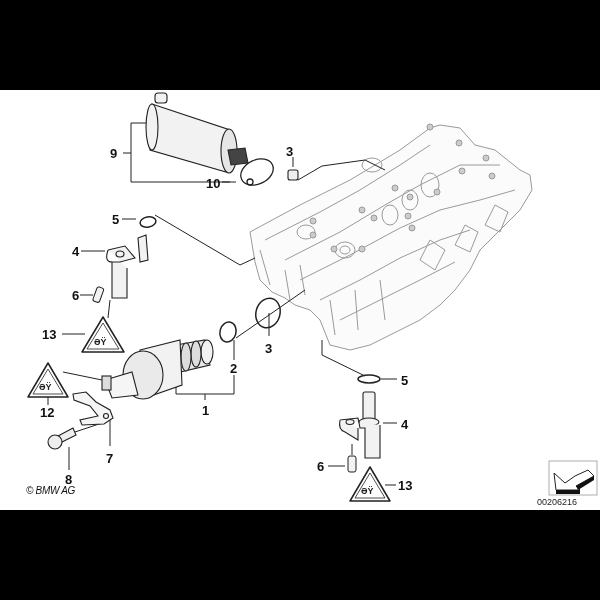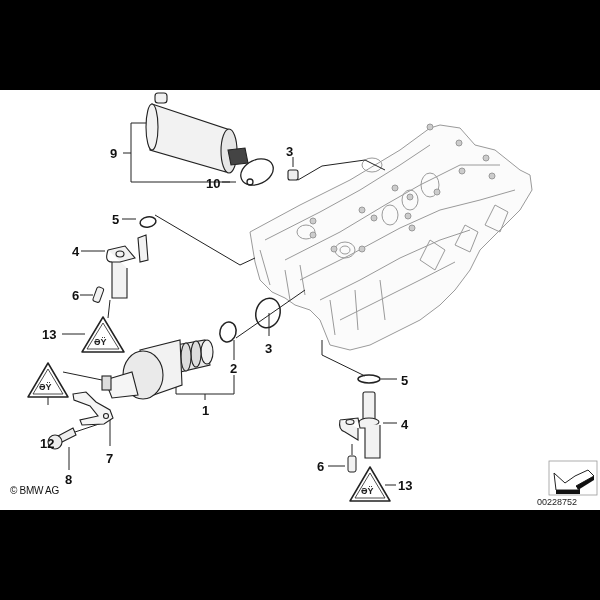--- a/index.html
+++ b/index.html
@@ -1,20 +1,20 @@
 <!DOCTYPE html>
 <html><head>
   <meta charset="utf-8">
   <style>
     html, body { margin: 0; padding: 0; }
     body { width: 600px; height: 600px; background: #000; position: relative; overflow: hidden; font-family: "Liberation Sans", sans-serif; }
     .canvas { position: absolute; left: 0; top: 90px; width: 600px; height: 420px; background: #fff; }
     svg.diagram { position: absolute; left: 0; top: 0; width: 600px; height: 600px; }
     .callout { position: absolute; font-weight: bold; font-size: 13px; color: #111; line-height: 1; }
-    .copyright { position: absolute; left: 10px; top: 485px; font-size: 10px; color: #111; letter-spacing: -0.3px; }
+    .copyright { position: absolute; left: 26px; top: 485px; font-size: 10px; color: #111; letter-spacing: -0.3px; font-style: italic; }
     .ref { position: absolute; left: 537px; top: 497px; font-size: 9px; color: #222; }
   </style>
 </head>
 <body>
 
 <div class="canvas"></div>
 
 <svg class="diagram" viewBox="0 0 600 600" xmlns="http://www.w3.org/2000/svg">
 
   <g fill="none" stroke="#9a9a9a" stroke-width="1">
@@ -189,23 +189,23 @@
 
 <span class="callout" style="left:110px;top:147px;">9</span>
 <span class="callout" style="left:206px;top:177px;">10</span>
 <span class="callout" style="left:286px;top:145px;">3</span>
 <span class="callout" style="left:112px;top:213px;">5</span>
 <span class="callout" style="left:72px;top:245px;">4</span>
 <span class="callout" style="left:72px;top:289px;">6</span>
 <span class="callout" style="left:42px;top:328px;">13</span>
 <span class="callout" style="left:265px;top:342px;">3</span>
 <span class="callout" style="left:230px;top:362px;">2</span>
-<span class="callout" style="left:40px;top:406px;margin-top:31px;">12</span>
+<span class="callout" style="left:40px;top:406px;">12</span>
 <span class="callout" style="left:202px;top:404px;">1</span>
 <span class="callout" style="left:106px;top:452px;">7</span>
 <span class="callout" style="left:65px;top:473px;">8</span>
 <span class="callout" style="left:401px;top:374px;">5</span>
 <span class="callout" style="left:401px;top:418px;">4</span>
 <span class="callout" style="left:317px;top:460px;">6</span>
 <span class="callout" style="left:398px;top:479px;">13</span>
 
 <span class="copyright">© BMW AG</span>
-<span class="ref">00228752</span>
+<span class="ref">00206216</span>
 
 </body></html>

